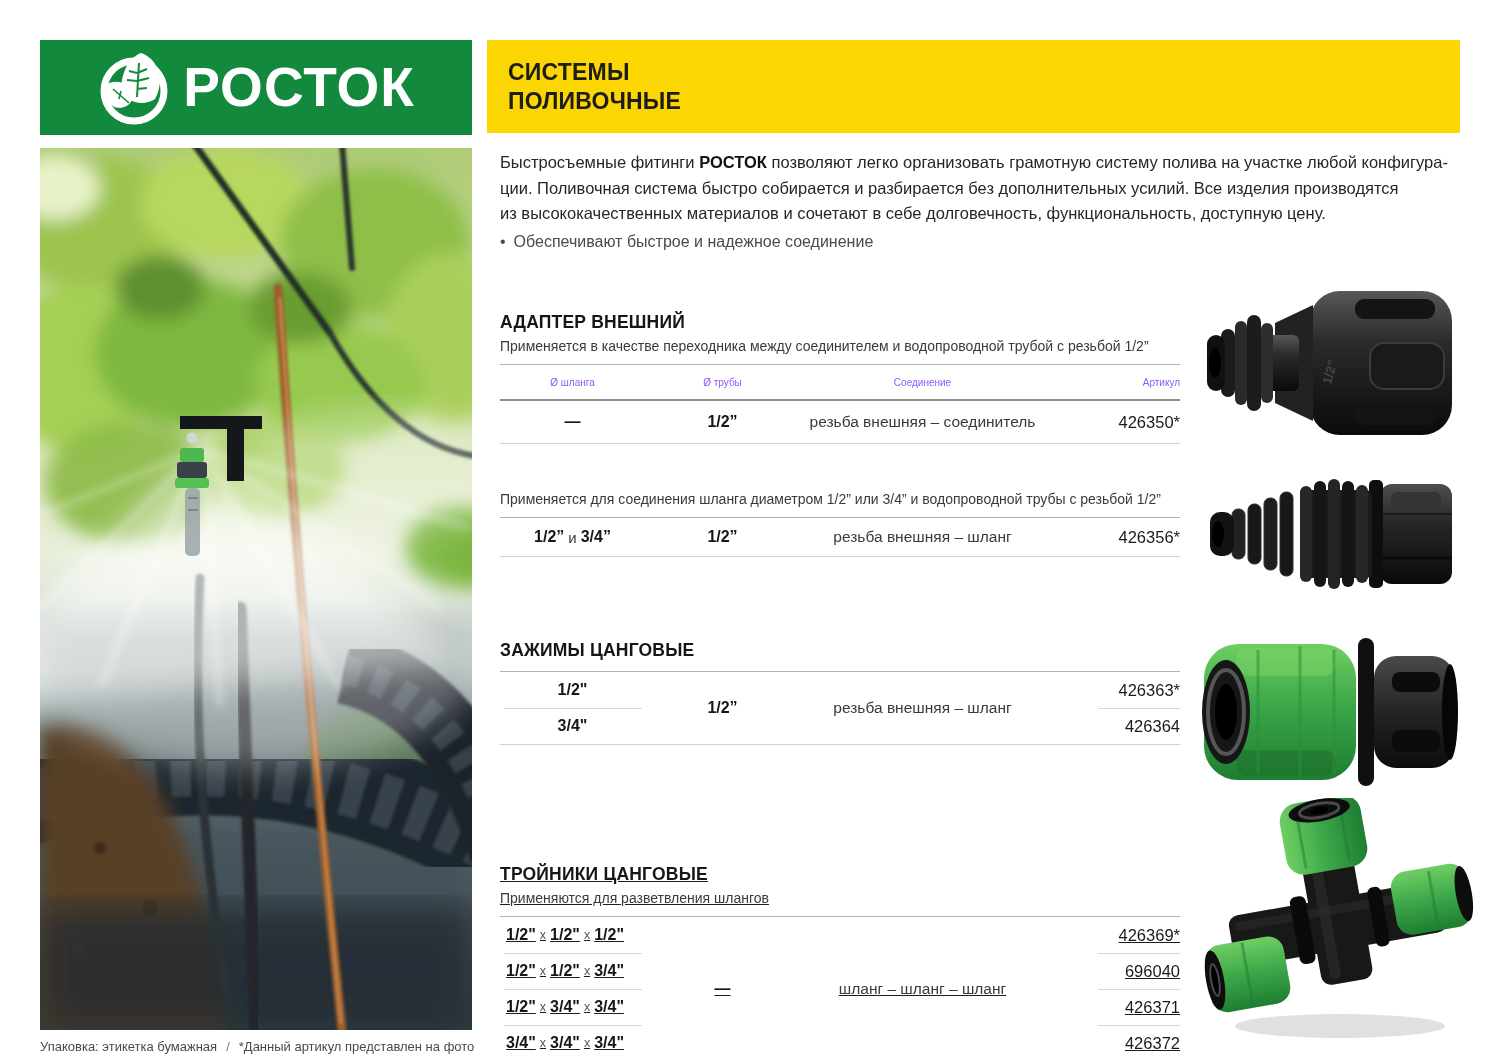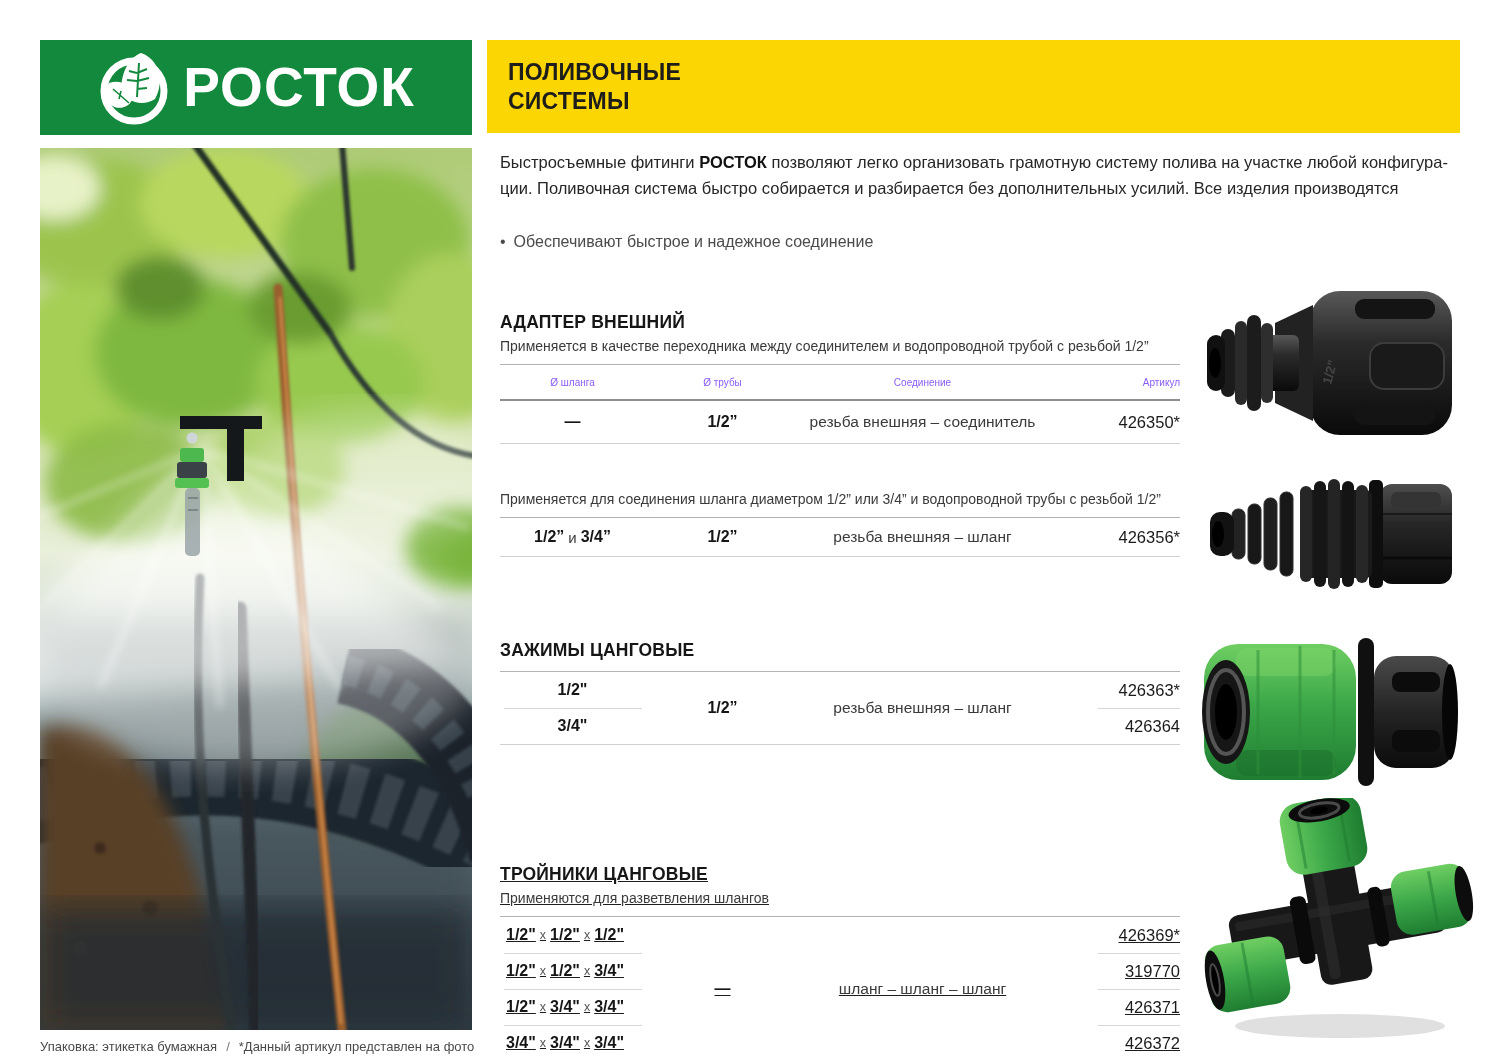--- a/index.html
+++ b/index.html
@@ -64,22 +64,22 @@
       <circle cx="37" cy="42" r="30" fill="none" stroke="#ffffff" stroke-width="7"></circle>
       <path d="M44,4 C62,10 68,32 58,50 C46,58 28,54 24,38 C26,18 34,8 44,4 Z" fill="#ffffff"></path>
       <path d="M42,14 L40,48 M40,24 L50,20 M40,32 L52,29 M40,40 L50,39 M40,24 L32,22 M40,32 L30,31" stroke="#12893c" stroke-width="2" fill="none"></path>
       <path d="M12,34 C24,30 34,36 36,48 C34,58 22,62 14,56 C8,48 8,40 12,34 Z" fill="#ffffff"></path>
       <path d="M16,40 L32,54 M24,42 L22,50" stroke="#12893c" stroke-width="1.6" fill="none"></path>
     </svg>
     <span class="logo-text">РОСТОК</span>
   </div>
 
   <div class="title-bar">
+    <div class="title-line">СИСТЕМЫ</div>
     <div class="title-line">ПОЛИВОЧНЫЕ</div>
-    <div class="title-line">СИСТЕМЫ</div>
   </div>
 
   <div class="photo">
     <svg width="432" height="882" viewBox="0 0 432 882">
       <defs>
         <linearGradient id="bgG" x1="0" y1="0" x2="0" y2="1">
           <stop offset="0" stop-color="#aecb77"></stop>
             <stop offset="0.28" stop-color="#cfe0a4"></stop>
           <stop offset="0.46" stop-color="#e9efdb"></stop>
             <stop offset="0.60" stop-color="#b9c9c4"></stop>
@@ -172,20 +172,21 @@
     </svg>
   </div>
 
   <div class="footer">
     <span>Упаковка: этикетка бумажная</span><span class="sep">/</span><span>*Данный артикул представлен на фото</span>
   </div>
 
   <div class="intro">
     <div><span>Быстросъемные фитинги </span><b>РОСТОК</b><span> позволяют легко организовать грамотную систему полива на участке любой конфигура-</span></div>
     <div>ции. Поливочная система быстро собирается и разбирается без дополнительных усилий. Все изделия производятся</div>
+    <div>из высококачественных материалов и сочетают в себе долговечность, функциональность, доступную цену.</div>
   </div>
   <div class="bullet">
     <span class="mark">•</span><span>Обеспечивают быстрое и надежное соединение</span>
   </div>
 
   <div class="section" style="top:312px;">
     <div class="sec-title">АДАПТЕР ВНЕШНИЙ</div>
     <div class="sec-desc">Применяется в качестве переходника между соединителем  и водопроводной трубой с резьбой 1/2”</div>
     <div class="tbl">
       <div class="grid thead">
@@ -245,21 +246,21 @@
           <span class="sz">1/2"</span>
         </div>
       <div class="c right art r36" style="grid-column:4;grid-row:1;">426369*</div>
       <div class="c left r36" style="grid-column:1;grid-row:2;">
           <span class="sz">1/2"</span>
           <span class="xsep">х</span>
           <span class="sz">1/2"</span>
           <span class="xsep">х</span>
           <span class="sz">3/4"</span>
         </div>
-      <div class="c right art r36" style="grid-column:4;grid-row:2;">319770</div>
+      <div class="c right art r36" style="grid-column:4;grid-row:2;">696040</div>
       <div class="c left r36" style="grid-column:1;grid-row:3;">
           <span class="sz">1/2"</span>
           <span class="xsep">х</span>
           <span class="sz">3/4"</span>
           <span class="xsep">х</span>
           <span class="sz">3/4"</span>
         </div>
       <div class="c right art r36" style="grid-column:4;grid-row:3;">426371</div>
       <div class="c left r36" style="grid-column:1;grid-row:4;">
           <span class="sz">3/4"</span>

